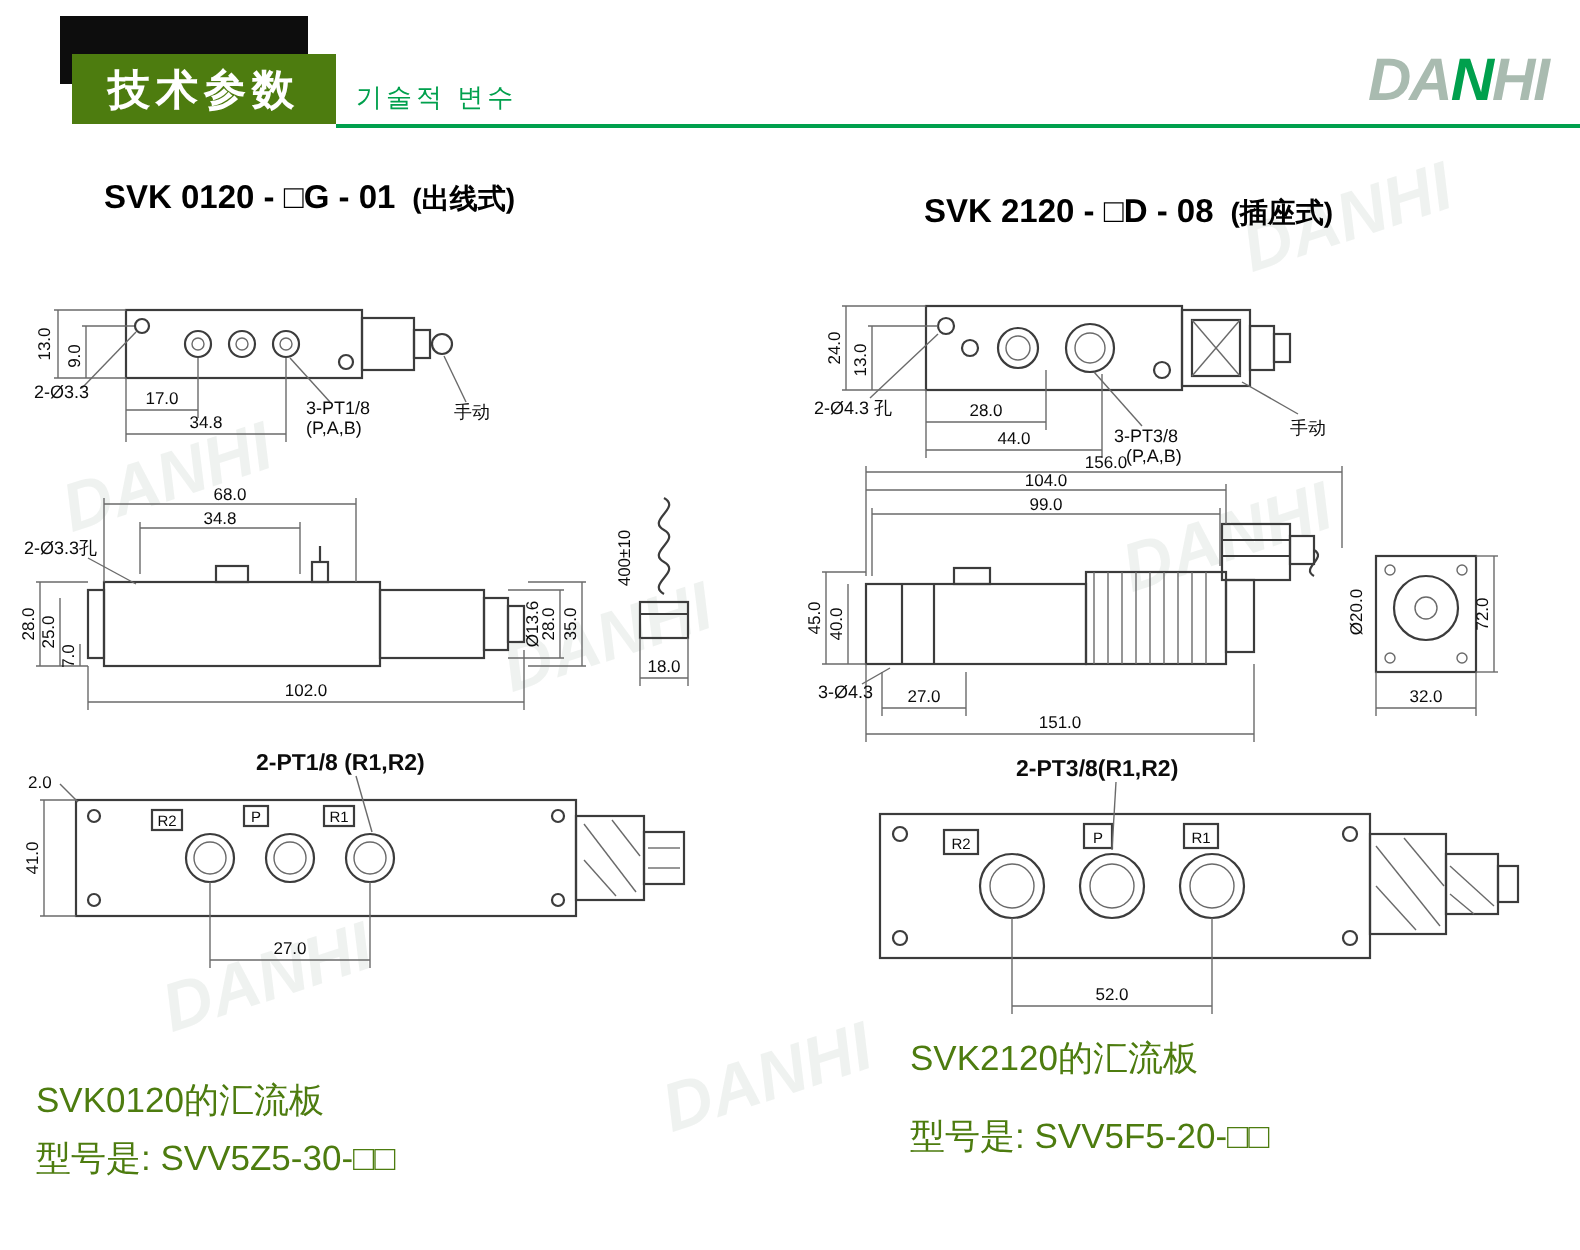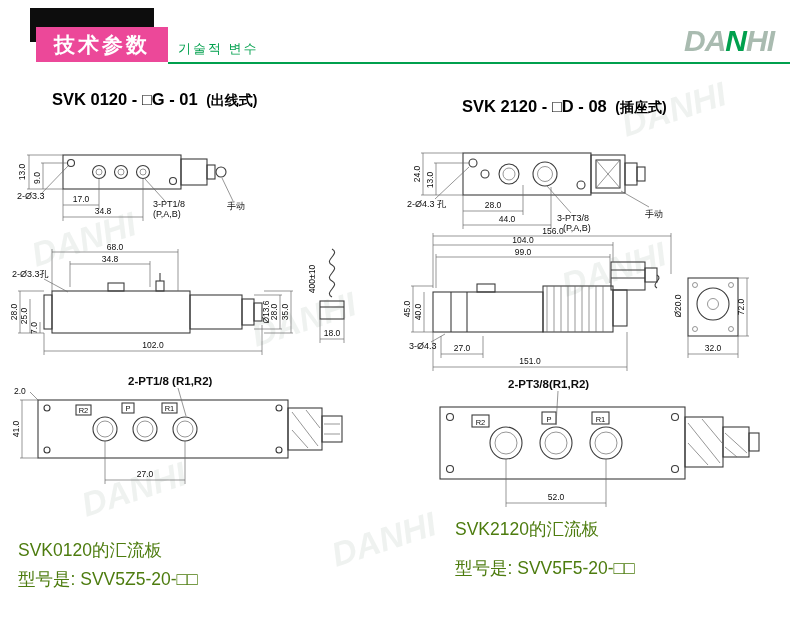--- a/index.html
+++ b/index.html
@@ -1,20 +1,20 @@
 <!DOCTYPE html>
 <html><head>
 <meta charset="utf-8">
 <style>
   *{box-sizing:border-box}
   html,body{margin:0;padding:0}
   body{width:790px;height:625px;position:relative;background:#fff;
        font-family:"Liberation Sans",sans-serif;color:#111;overflow:hidden}
   .badge-black{position:absolute;left:30px;top:8px;width:124px;height:34px;background:#0d0d0d}
-  .badge-green{position:absolute;left:36px;top:27px;width:132px;height:35px;background:#ec4899;
+  .badge-green{position:absolute;left:36px;top:27px;width:132px;height:35px;background:#4d7c0f;
        color:#fff;font-size:21px;font-weight:bold;display:flex;align-items:center;
        justify-content:center;letter-spacing:3px}
   .kr{position:absolute;left:178px;top:40px;color:#00a04d;font-size:13px;font-weight:normal;letter-spacing:2px}
   .rule{position:absolute;left:168px;top:62px;width:622px;height:2px;background:#00a04d}
   .logo{position:absolute;right:16px;top:24px;font-size:30px;font-weight:bold;font-style:italic;
        letter-spacing:-1px;color:#a9bbb0}
   .logo .mid{color:#00a04d}
   .title{position:absolute;font-weight:bold;color:#000;white-space:nowrap}
   .title .main{font-size:16.5px}
   .title .sub{font-size:14px;margin-left:4px}
@@ -335,15 +335,15 @@
     <line x1="88" y1="128" x2="188" y2="128"></line>
   </g>
   <text x="90" y="13" class="big">2-PT3/8(R1,R2)</text>
   <text x="62.5" y="49.5" text-anchor="middle" class="pl">R2</text>
   <text x="131" y="46.5" text-anchor="middle" class="pl">P</text>
   <text x="182.5" y="46.5" text-anchor="middle" class="pl">R1</text>
   <text x="138" y="125" text-anchor="middle">52.0</text>
 </svg>
 
 <div class="caption" style="left:18px;top:538px">SVK0120的汇流板</div>
-<div class="caption" style="left:18px;top:567px">型号是: SVV5Z5-20-□□</div>
+<div class="caption" style="left:18px;top:567px">型号是: SVV5Z5-30-□□</div>
 <div class="caption" style="left:455px;top:517px">SVK2120的汇流板</div>
 <div class="caption" style="left:455px;top:556px">型号是: SVV5F5-20-□□</div>
 
 </body></html>

